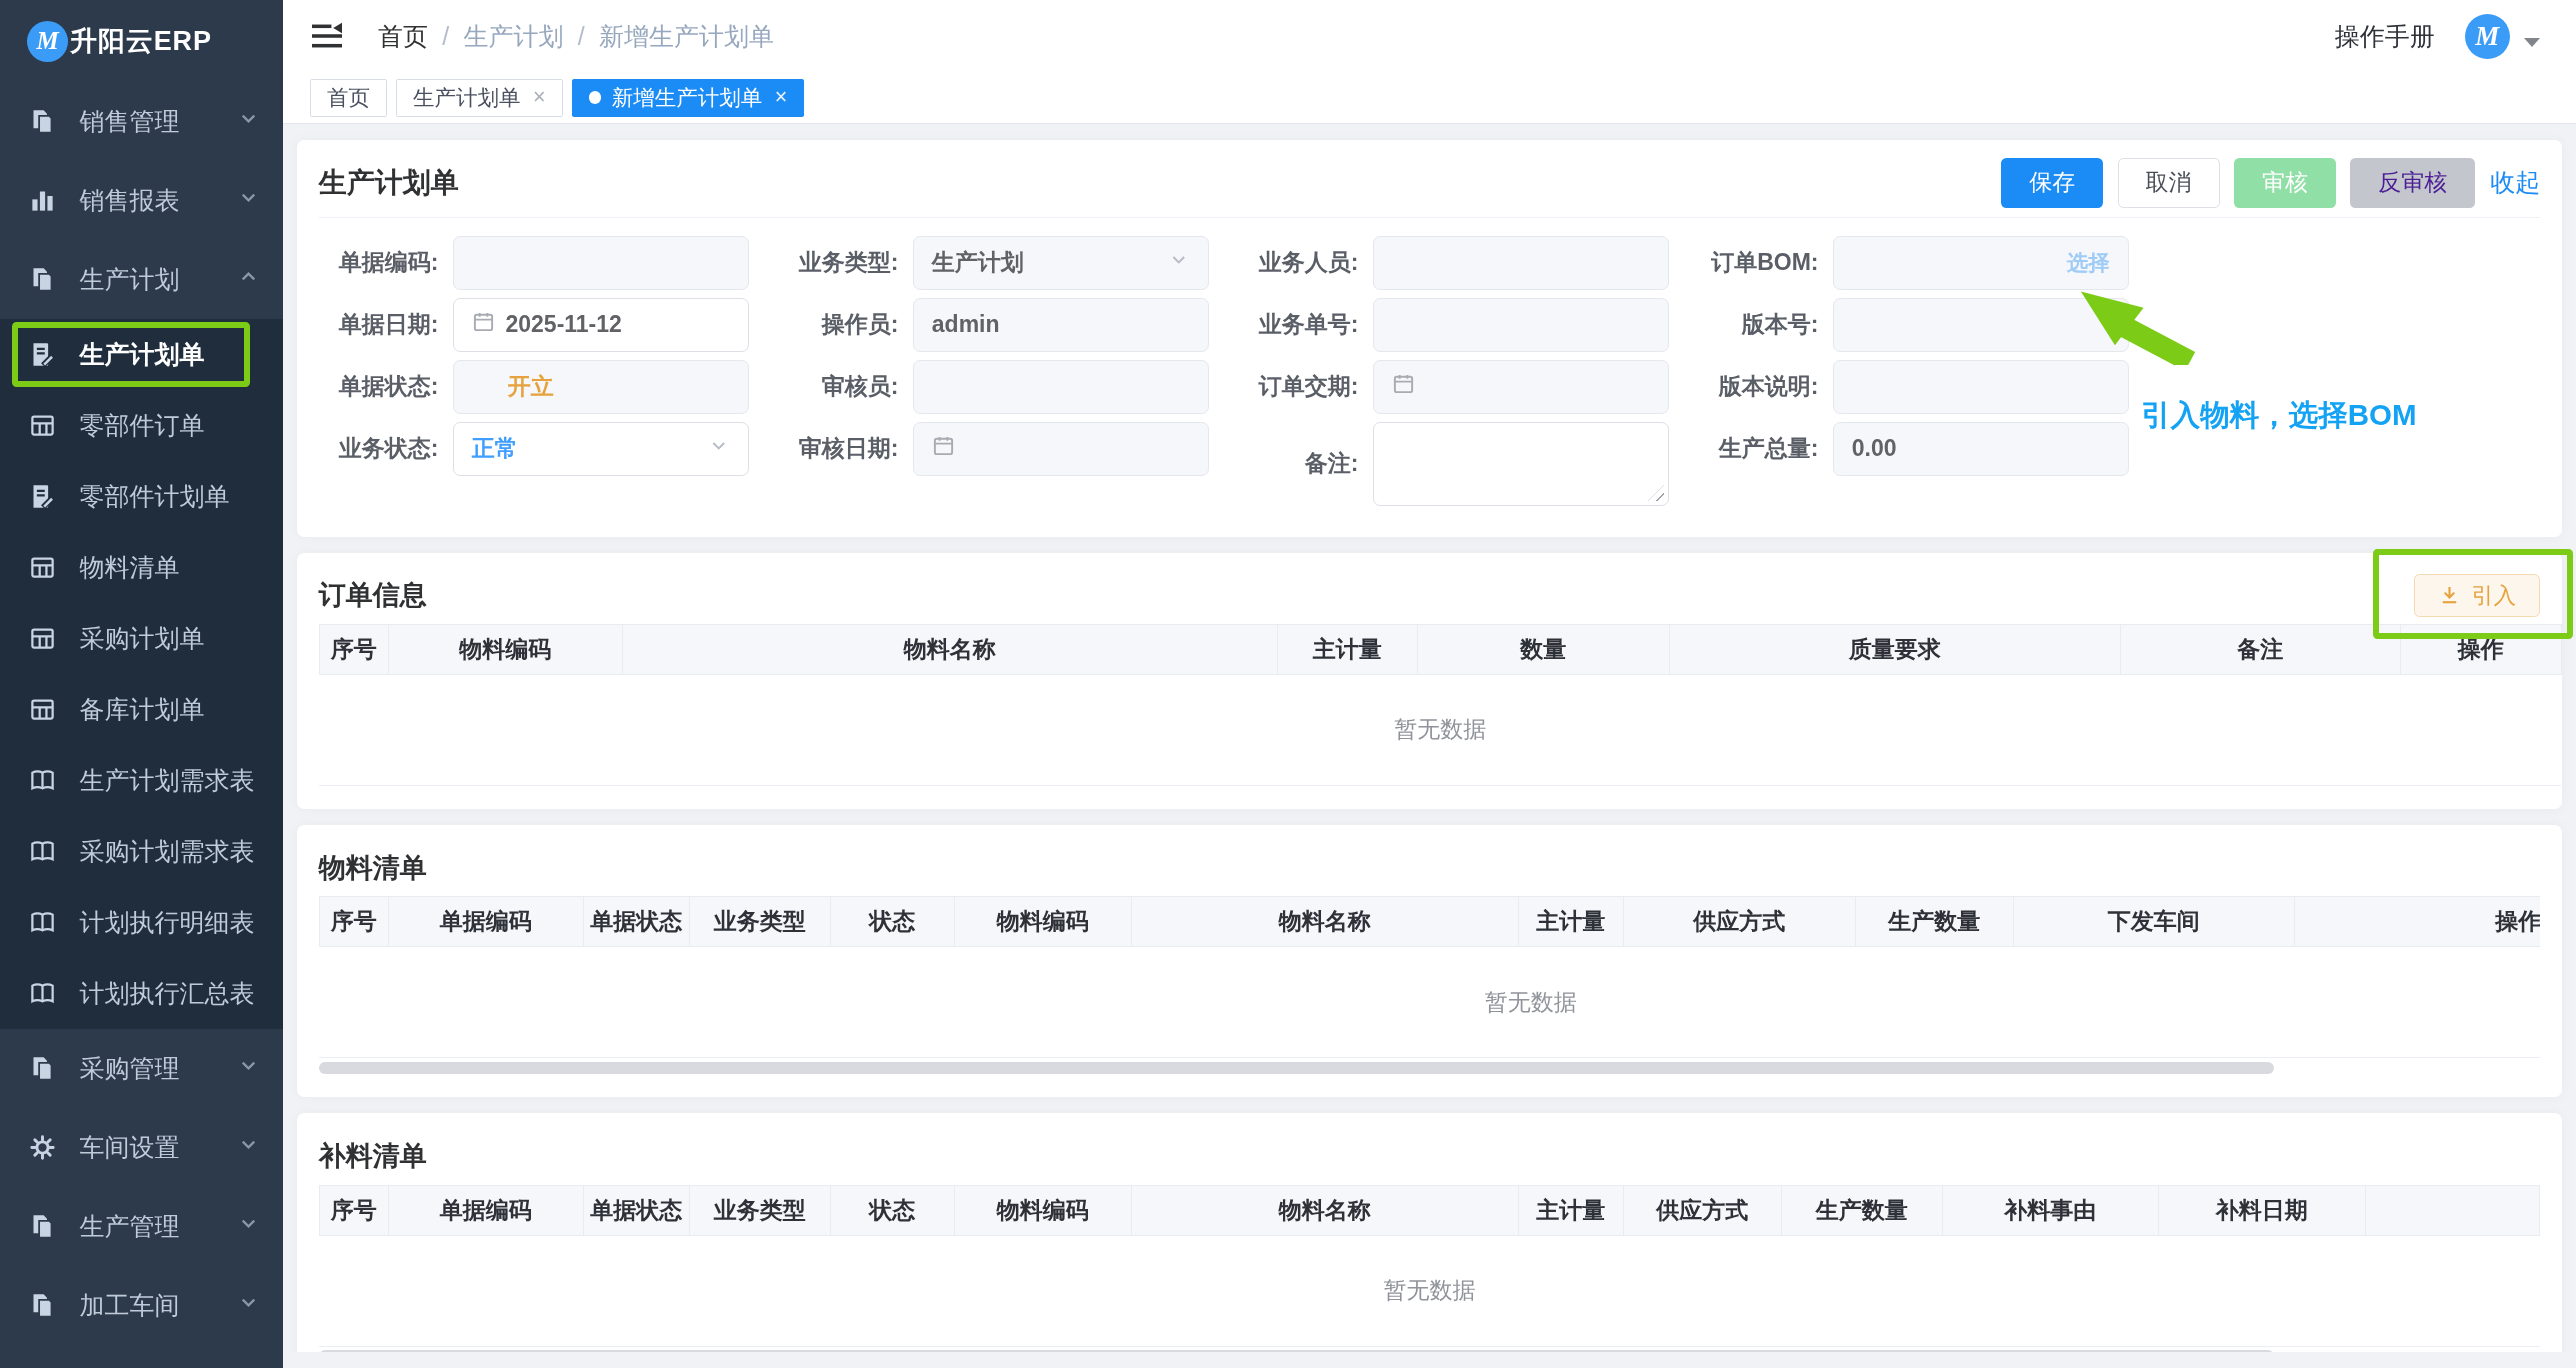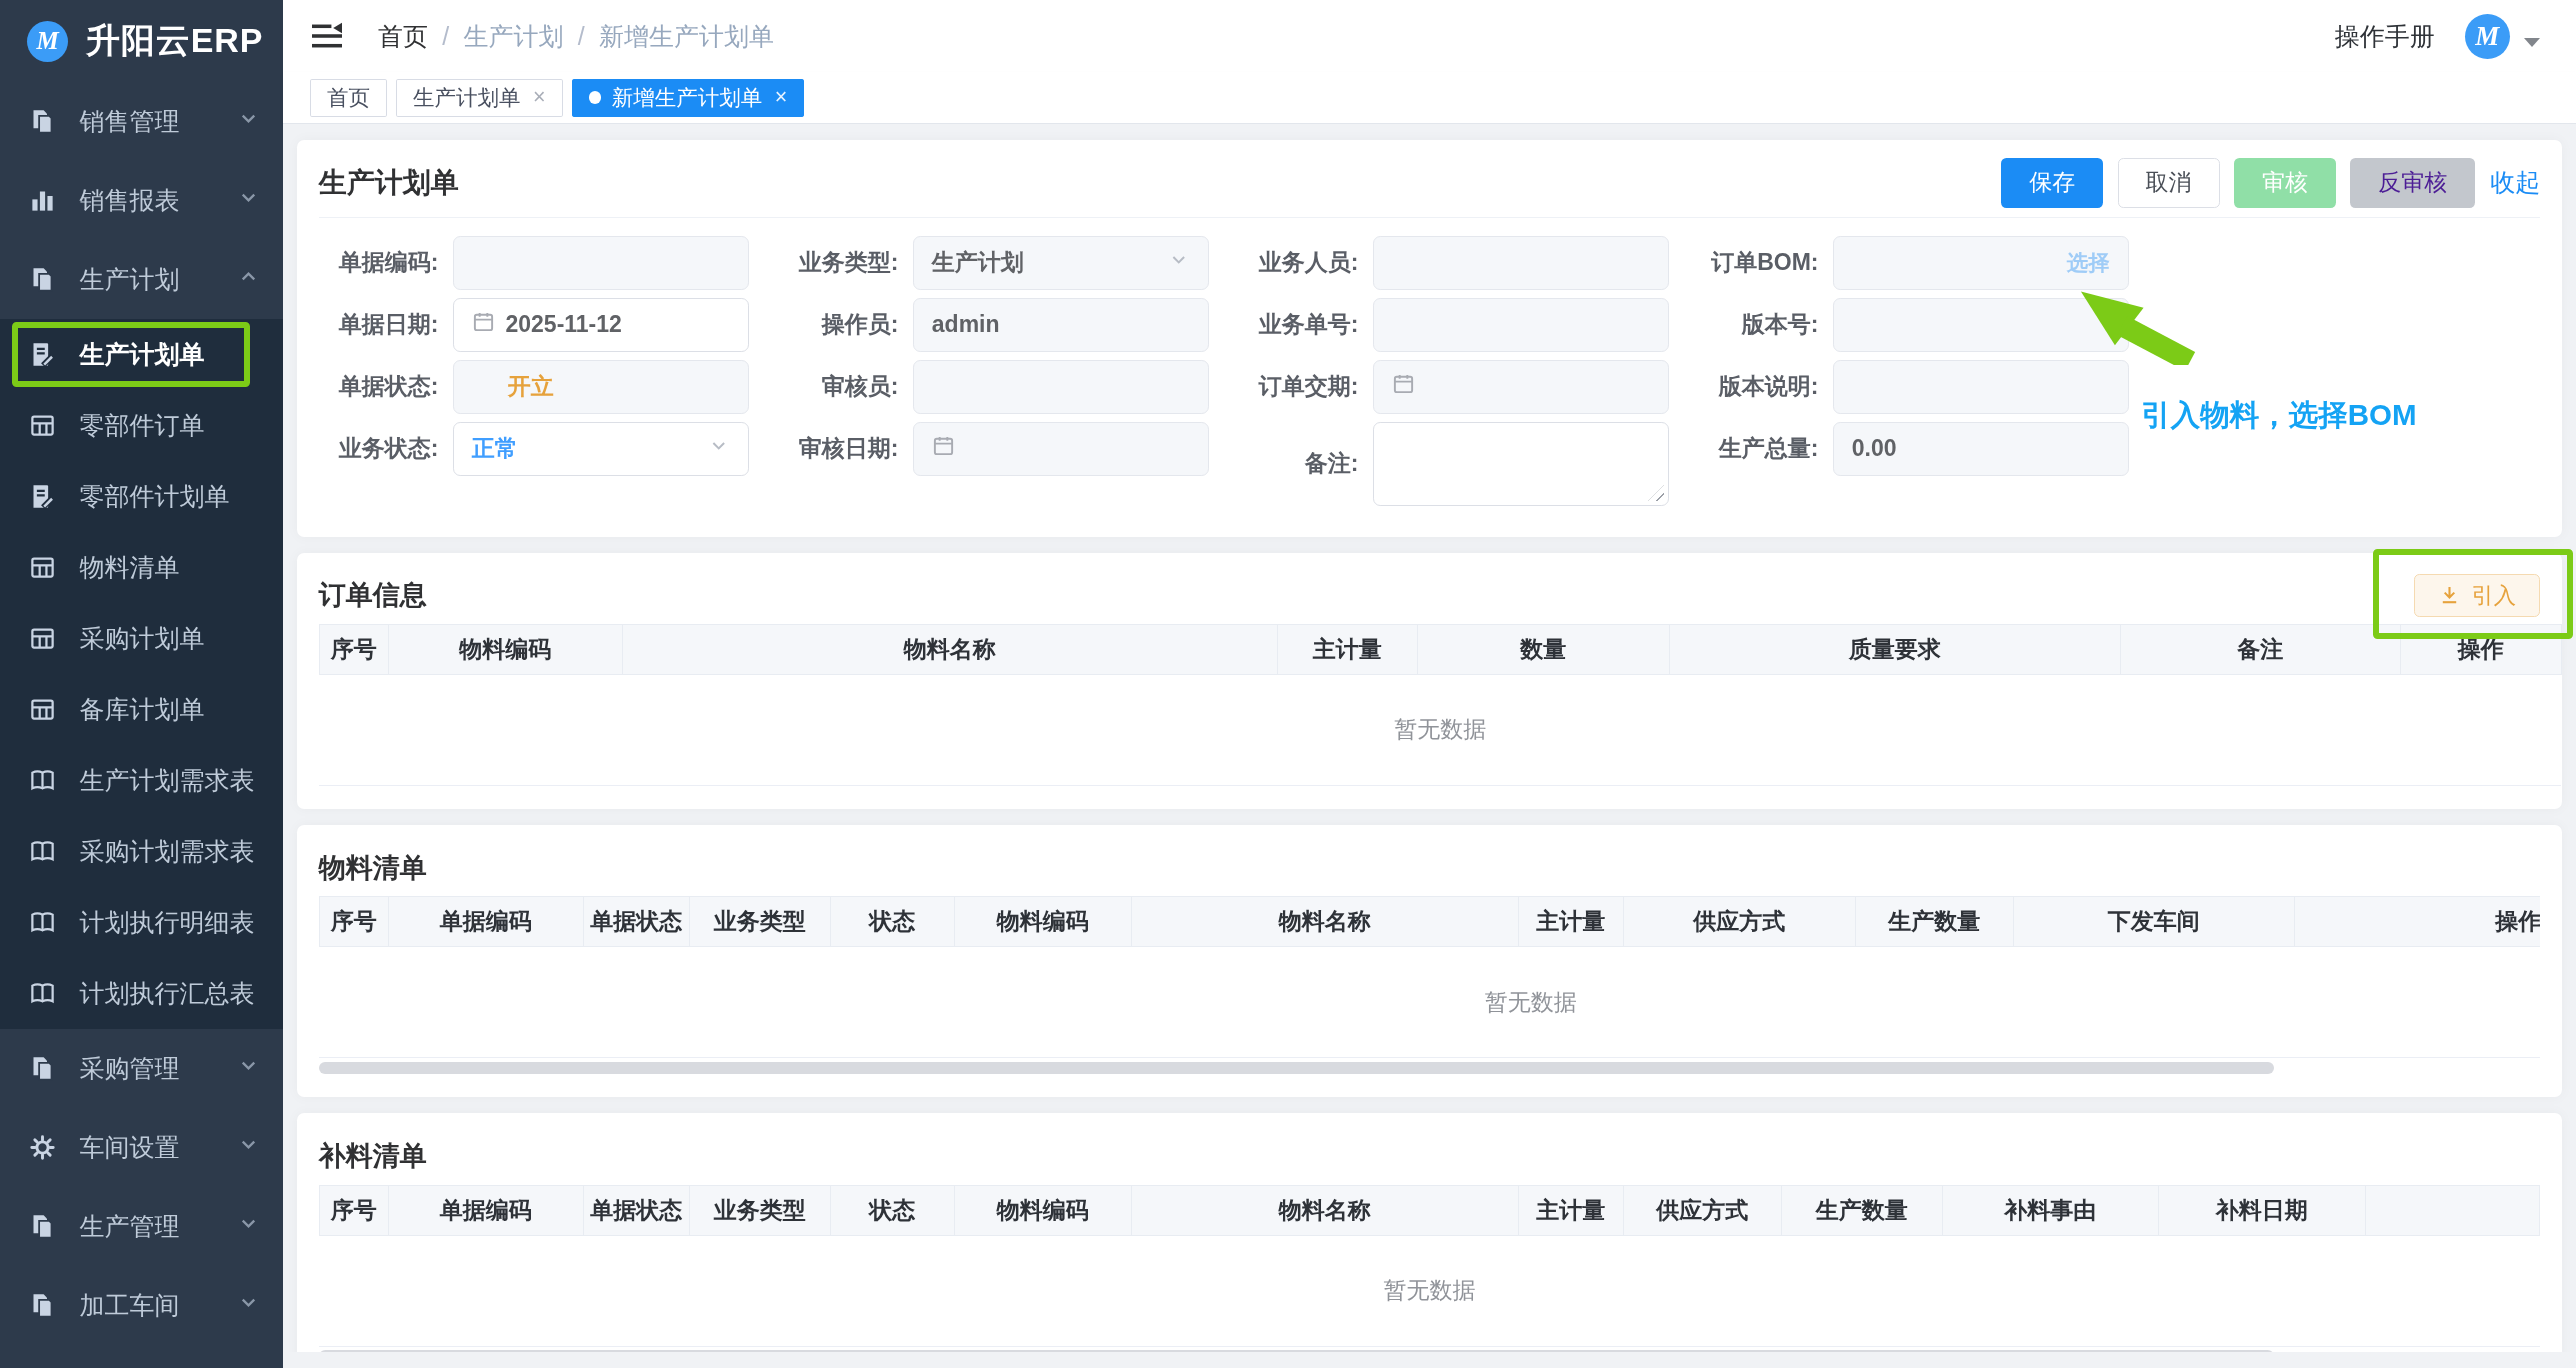--- a/index.html
+++ b/index.html
@@ -7,21 +7,21 @@
   body {
     font-family: "Liberation Sans", "DejaVu Sans", sans-serif;
     background:#f0f2f5; color:#303133; position:relative; display:flex;
   }
   
   .sidebar { width:283px; height:1369px; background:#2d3a4b; flex:0 0 283px; overflow:hidden; }
   .logo-row { height:82px; display:flex; align-items:center; padding-left:27px; }
   .logo-circle { width:41px; height:41px; border-radius:50%; background:#3b9cf7; color:#fff;
     display:flex; align-items:center; justify-content:center; font-size:25px; font-weight:bold;
     font-style:italic; font-family:"Liberation Serif","DejaVu Serif",serif; }
-  .logo-text { color:#fff; font-size:34px; font-weight:bold; margin-left:18px; letter-spacing:0.9px; }
+  .logo-text { color:#fff; font-size:27px; font-weight:bold; margin-left:2px; letter-spacing:0.9px; }
   .menu { width:100%; }
   .si { position:relative; height:79px; display:flex; align-items:center; padding-left:29px;
         color:#bfcbd9; font-size:25px; cursor:pointer; }
   .si .ico { width:29px; height:29px; flex:0 0 29px; display:flex; align-items:center; color:#c9d4e3; }
   .si .lbl { margin-left:21.5px; white-space:nowrap;text-align:center; }
   .si .chev { position:absolute; right:23px; color:#8априа0b2; color:#8a97a8; }
   .submenu { background:#1f2d3d; }
   .submenu .si { height:71px; }
   .si.active { color:#ffffff; font-weight:bold; }
   .anno-box { position:absolute; border:6.3px solid #7ccb17; border-radius:4.5px; pointer-events:none; z-index:5; }

